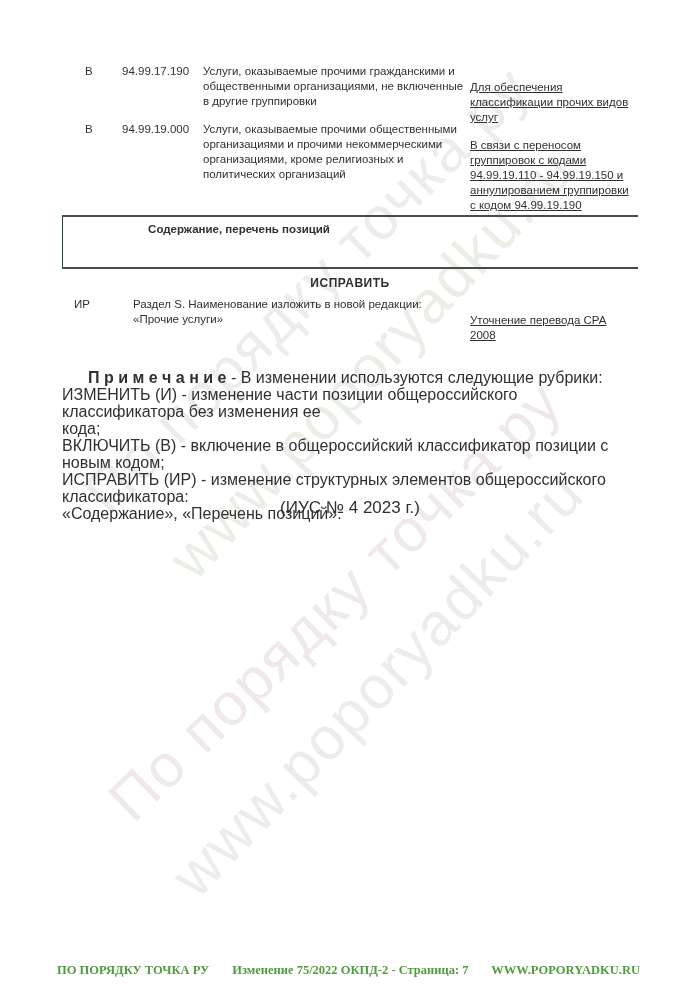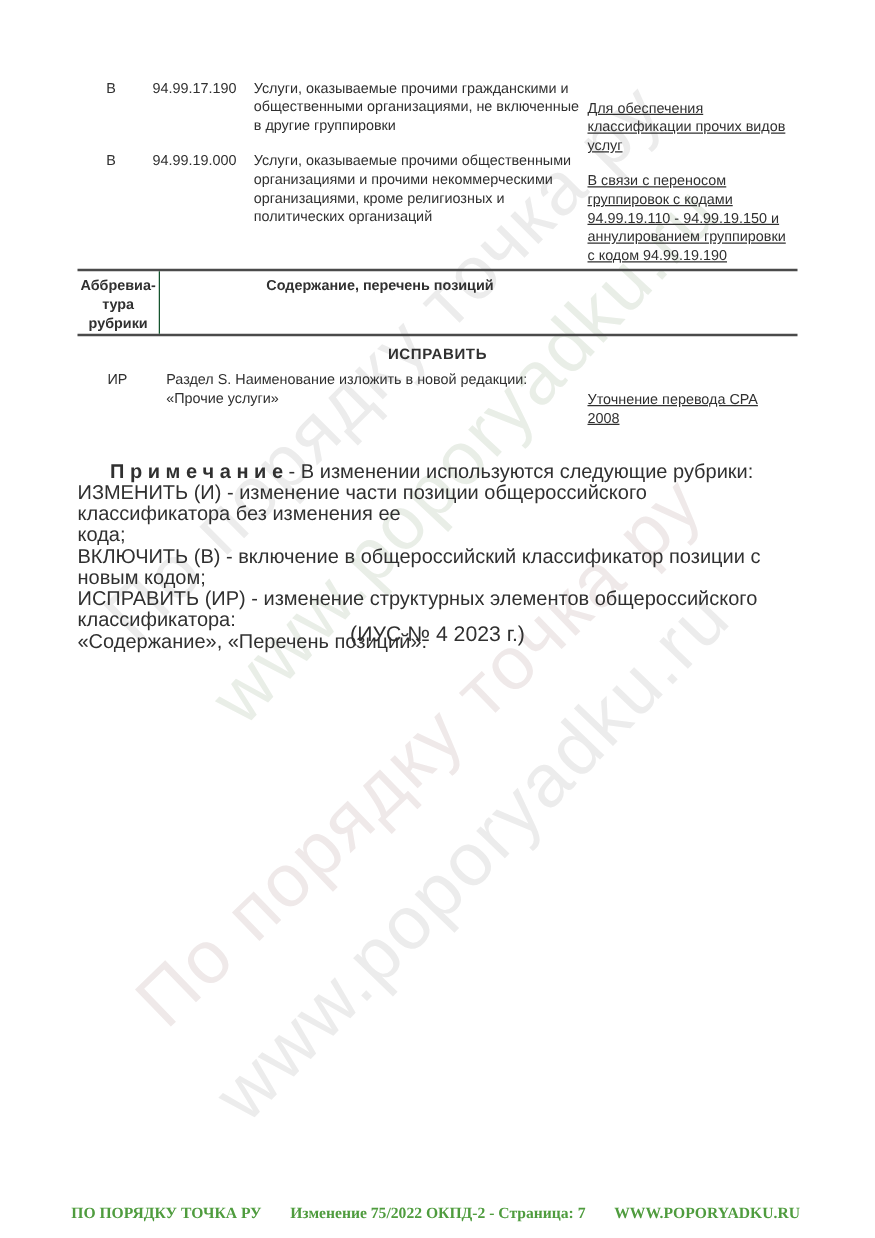--- a/index.html
+++ b/index.html
@@ -31,21 +31,21 @@
              padding-top:5px;box-sizing:border-box;}
   .cell-1{width:65px;}
   .cell-2{width:341px;border-left:1px solid #14532d;padding-left:12px;}
   .cell-3{width:170px;border-left:1px solid #6a6a6a;}
   .pre{white-space:pre-line;}
 
   .section-title{position:absolute;left:0;top:276px;width:700px;text-align:center;
                  font-weight:bold;font-size:12px;letter-spacing:.5px;}
 
   .corr-row{position:absolute;top:297px;left:0;width:700px;font-size:11.5px;line-height:15px;}
-  .corr-row .abbr{position:absolute;left:86px;top:0;}
+  .corr-row .abbr{position:absolute;left:74px;top:0;}
   .corr-row .content-col{position:absolute;left:133px;top:0;width:335px;white-space:pre-line;}
 
   .note{position:absolute;left:62px;top:369px;width:570px;font-size:16px;line-height:17px;}
   .note-first{text-indent:26px;}
   .note-label{font-weight:bold;}
 
   .issue-ref{position:absolute;left:0;top:498px;width:700px;text-align:center;font-size:17px;}
 
   .footer{position:absolute;left:0;top:963px;width:700px;box-sizing:border-box;
           padding:0 60px 0 57px;display:flex;justify-content:space-between;align-items:baseline;
@@ -85,25 +85,20 @@
 организациями, кроме религиозных и
 политических организаций</span>
       <span class="just">В связи с переносом
 группировок с кодами
 94.99.19.110 - 94.99.19.150 и
 аннулированием группировки
 с кодом 94.99.19.190</span>
     </div>
 
     <div class="tbl">
-      <div class="cell cell-1">
-        <div class="pre">Аббревиа-
-тура
-рубрики</div>
-      </div>
       <div class="cell cell-2">
         <div>Содержание, перечень позиций</div>
       </div>
     </div>
 
     <div class="section-title">ИСПРАВИТЬ</div>
 
     <div class="corr-row">
       <span class="abbr">ИР</span>
       <span class="content-col">Раздел S. Наименование изложить в новой редакции:

